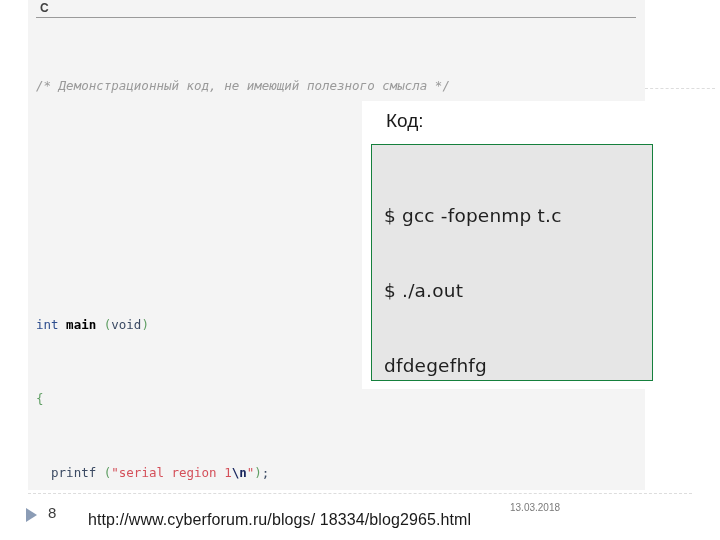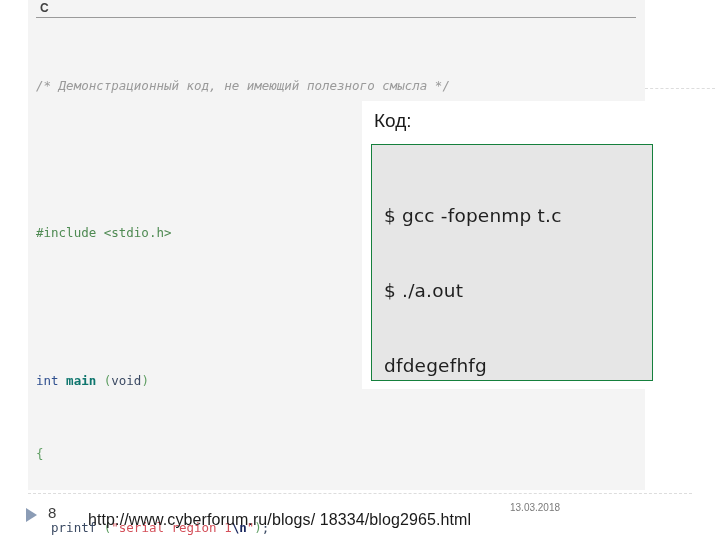--- a/index.html
+++ b/index.html
@@ -69,37 +69,37 @@
     line-height: 18.4px;
     white-space: pre;
     color: #333333;
   }
   .cl { display: block; height: 18.4px; }
 
   
   .t-comment { color: #9a9a9a; font-style: italic; text-align: right; }
   .t-pre     { color: #4e8a52; }
   .t-type    { color: #2f4f8f; }
-  .t-fnname  { color: #0f766e; font-weight: bold; }
+  .t-fnname  { color: #000000; font-weight: bold; }
   .t-punct   { color: #5f9e63; }
   .t-ident   { color: #3b4a63; }
   .t-str     { color: #d4505a; }
   .t-esc     { color: #17245c; font-weight: bold; }
   .t-plain   { color: #3b4a63; }
 
   
   #output-overlay {
     position: absolute;
     left: 362px; top: 101px;
     width: 300px; height: 288px;
     background: #ffffff;
   }
   #output-title {
     position: absolute;
-    left: 12px; top: 8px;
+    left: 24px; top: 8px;
     font-family: "Liberation Sans", sans-serif;
     font-size: 19px;
     color: #1b1b1b;
     line-height: 23px;
   }
   #terminal-box {
     position: absolute;
     left: 9px; top: 43px;
     width: 282px; height: 237px;
     background: #e6e6e6;
@@ -166,21 +166,20 @@
     <div id="code-lang-label">C</div>
 
     <div id="code-lang-rule"></div>
 
     <div id="code-body">
 
       <span class="cl"><span class="t-comment">/* Демонстрационный код, не имеющий полезного смысла */</span></span>
 
       <span class="cl"> </span>
 
-      <span class="cl"><span class="t-pre">#include &lt;stdio.h&gt;</span></span>
 
       <span class="cl"> </span>
 
       <span class="cl"><span class="t-type">int</span><span class="t-plain"> </span><span class="t-fnname">main</span><span class="t-plain"> </span><span class="t-punct">(</span><span class="t-ident">void</span><span class="t-punct">)</span></span>
 
       <span class="cl"><span class="t-punct">{</span></span>
 
       <span class="cl"><span class="t-plain">  </span><span class="t-ident">printf</span><span class="t-plain"> </span><span class="t-punct">(</span><span class="t-str">"serial region 1</span><span class="t-esc">\n</span><span class="t-str">"</span><span class="t-punct">)</span><span class="t-plain">;</span></span>
 
       

